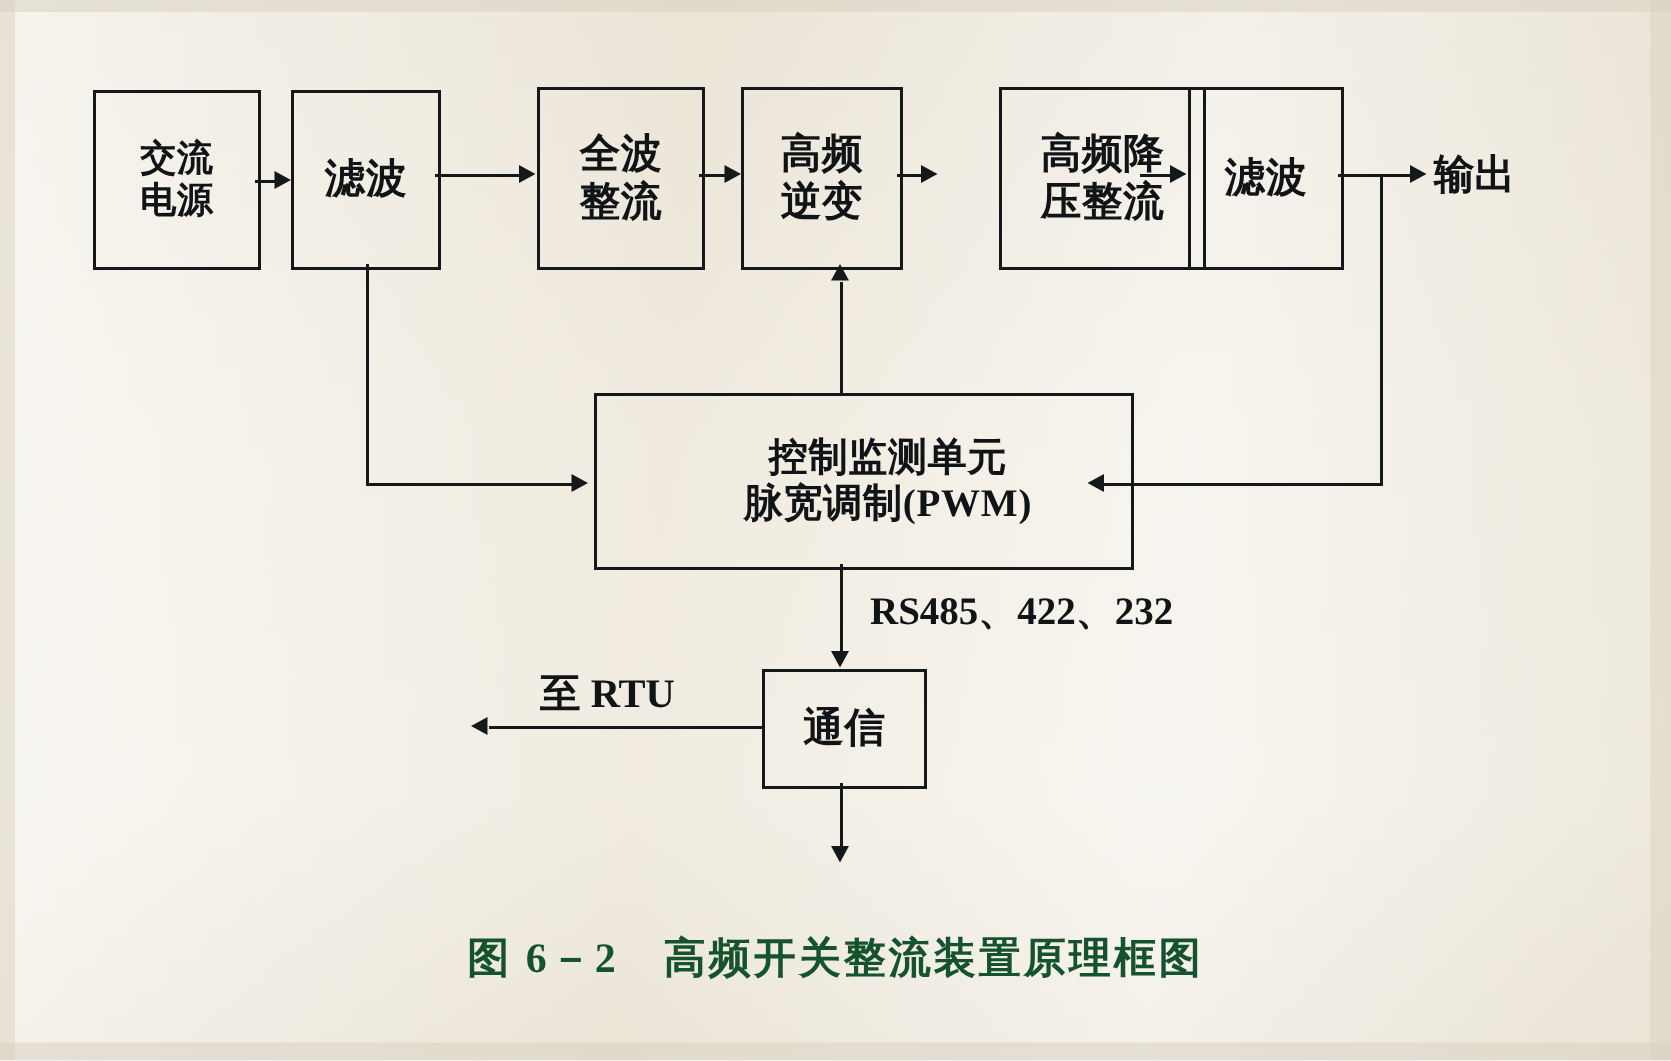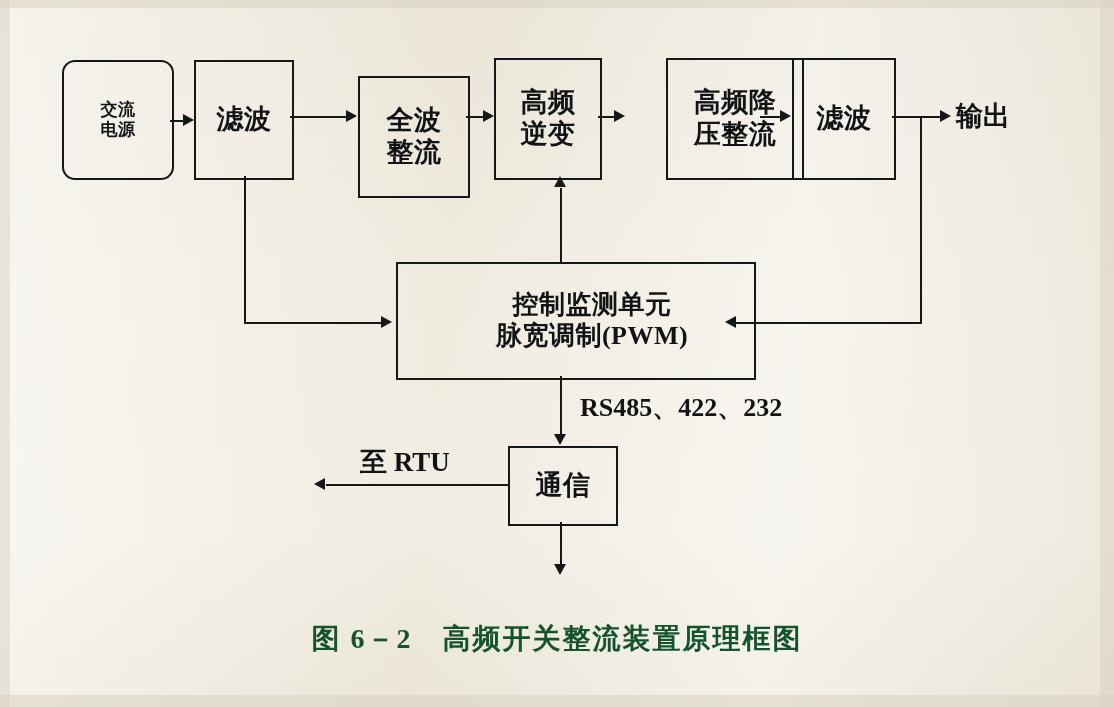--- a/index.html
+++ b/index.html
@@ -98,30 +98,30 @@
 <body>
 
 <div id="page">
   <div id="paper-grain"></div>
 
   <div class="edge" style="left:0;top:0;width:1114px;height:8px;opacity:.55;"></div>
   <div class="edge" style="left:0;top:0;width:10px;height:707px;opacity:.5;"></div>
   <div class="edge" style="right:0;top:0;width:14px;height:707px;opacity:.5;"></div>
   <div class="edge" style="left:0;bottom:0;width:1114px;height:12px;opacity:.55;"></div>
 
-  <div class="box" style="left:62px; top:60px; width:108px; height:116px; font-size:17px;border-radius:13px;">
+  <div class="box" style="left:62px; top:60px; width:108px; height:116px; font-size:24px;">
     <span class="lbl">交流
 电源</span>
   </div>
 
   <div class="box" style="left:194px; top:60px; width:96px; height:116px; font-size:27px;">
     <span class="lbl">滤波</span>
   </div>
 
-  <div class="box" style="left:358px; top:58px; width:108px; height:118px; font-size:27px;margin-top:18px;">
+  <div class="box" style="left:358px; top:58px; width:108px; height:118px; font-size:27px;">
     <span class="lbl">全波
 整流</span>
   </div>
 
   <div class="box" style="left:494px; top:58px; width:104px; height:118px; font-size:27px;">
     <span class="lbl">高频
 逆变</span>
   </div>
 
   <div class="box" style="left:626px; top:58px; width:134px; height:118px; font-size:27px;margin-left:40px;">

